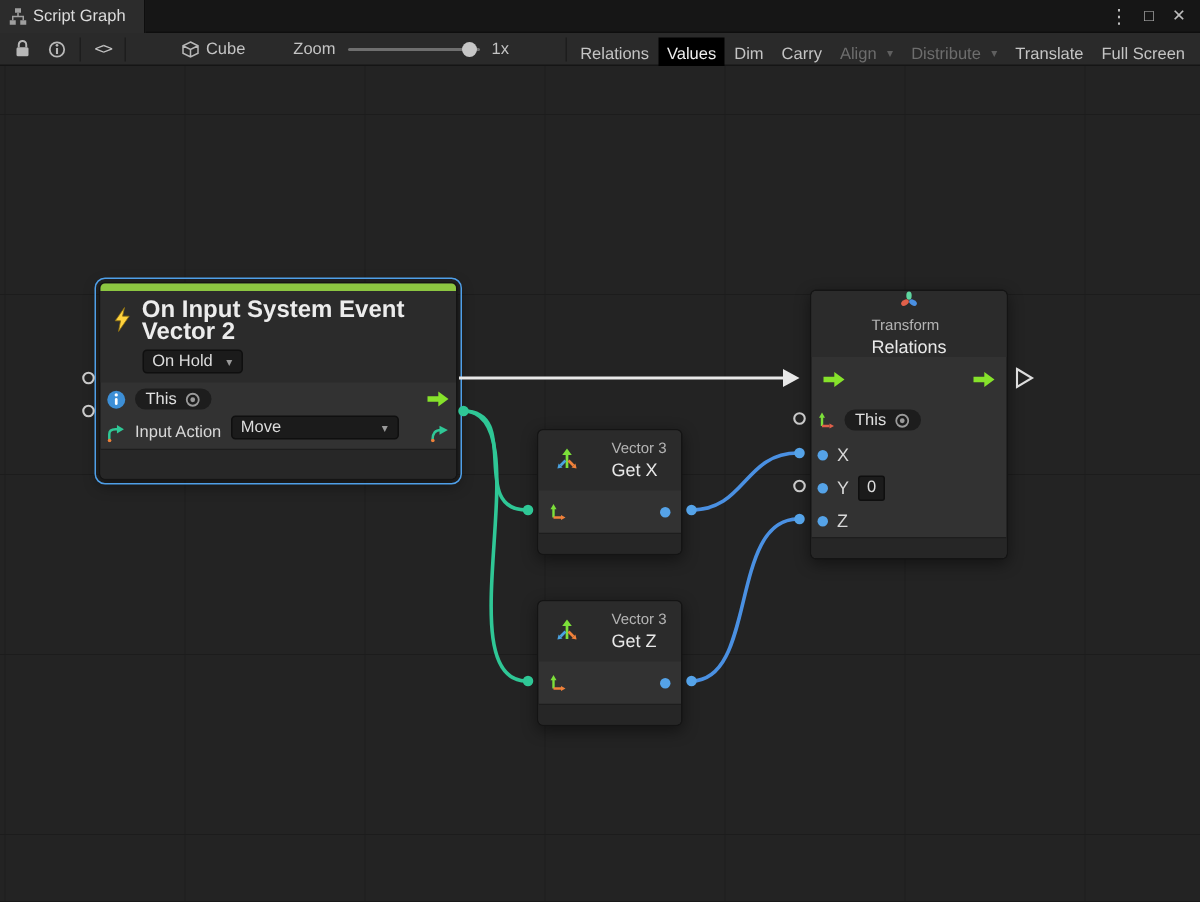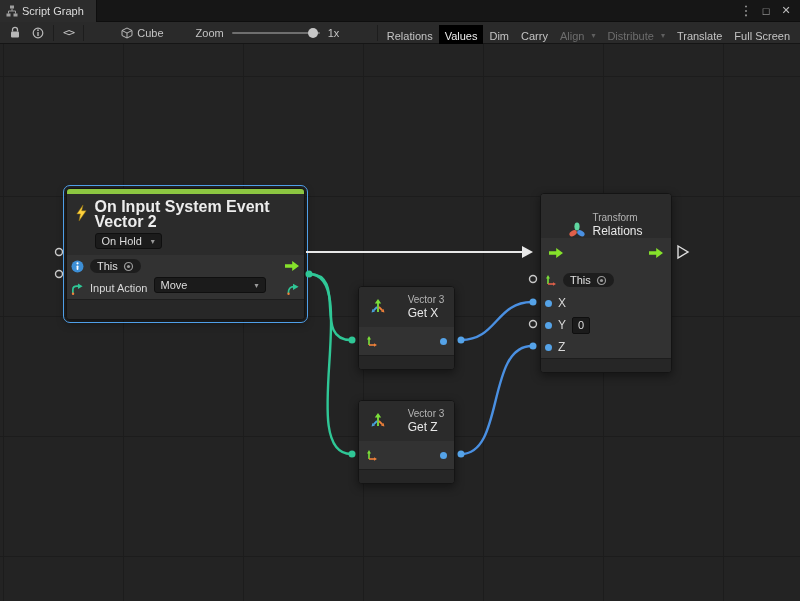--- a/index.html
+++ b/index.html
@@ -59,21 +59,21 @@
   .node-getx { left:358px; top:242px; width:97px; }
   .node-getz { left:358px; top:356px; width:97px; }
   .sm-header { display:flex; align-items:center; justify-content:center; gap:21px; height:40px; background:#2b2b2b; border-radius:3px 3px 0 0; }
   .sm-head-col { display:flex; flex-direction:column; }
   .cat-label { font-size:10px; color:#b4b4b4; line-height:12px; }
   .node-title { font-size:12px; color:#e8e8e8; line-height:14px; }
   .sm-body { display:flex; align-items:center; height:28px; padding:0 7px; }
 
   
   .node-translate { left:540px; top:149px; width:132px; }
-  .tr-header { display:flex; align-items:flex-end; justify-content:center; gap:7px; height:44px; background:#2b2b2b; border-radius:3px 3px 0 0; }
+  .tr-header { display:flex; align-items:center; justify-content:center; gap:7px; height:44px; background:#2b2b2b; border-radius:3px 3px 0 0;flex-direction:column; }
   .tr-flow { display:flex; align-items:center; height:30px; padding:0 7px; }
   .tr-this { height:24px; }
   .tr-port { height:22px; }
   .dot { width:7px; height:7px; border-radius:50%; background:#55a3e8; flex:0 0 auto; }
   .valbox { background:#1b1b1b; border:1px solid #0f0f0f; border-radius:2px; padding:0 5px; font-size:11px; color:#dddddd; line-height:15px; }
   .port-label { font-size:12px; color:#d8d8d8; }
 
   .wires { position:absolute; left:0; top:0; width:800px; height:557px; pointer-events:none; }
 </style>
 </head>

